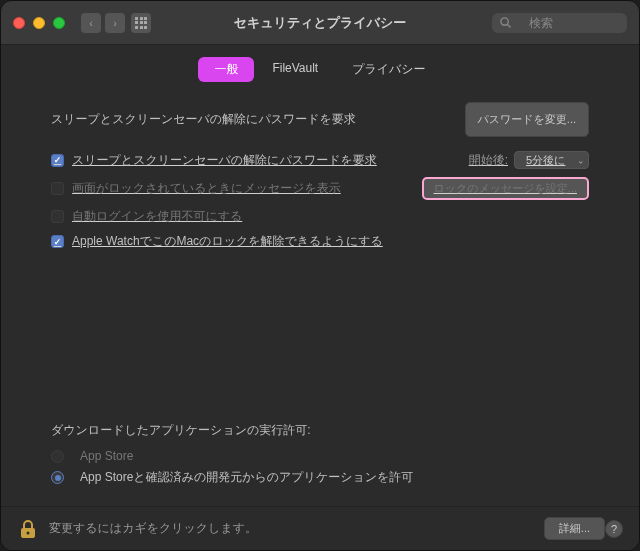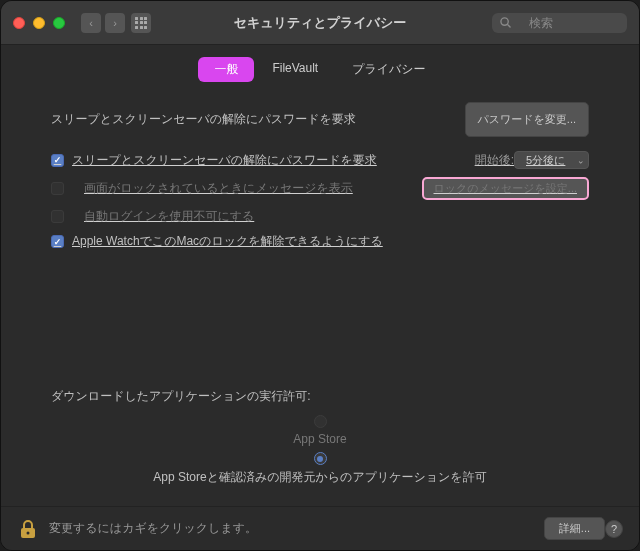--- a/index.html
+++ b/index.html
@@ -212,26 +212,26 @@
     .checkbox.disabled {
       opacity: 0.4;
     }
 
     .option-label {
       color: #c0c0c0;
     }
 
     .option-label.disabled {
       color: #777;
-      margin-left: 12px;
     }
 
     .inline-controls {
       display: flex;
       align-items: center;
+      gap: 6px;
       margin-left: auto;
     }
 
     .after-label {
       font-size: 12px;
       color: #999;
     }
 
     .select-control {
       background: #4a4a4a;
@@ -286,24 +286,23 @@
 
     .download-title {
       font-size: 12px;
       color: #c0c0c0;
       margin-bottom: 10px;
     }
 
     .radio-row {
       display: flex;
       align-items: center;
-      gap: 4px;
+      gap: 16px;
       font-size: 12px;
       margin-bottom: 6px;
-      flex-direction: column;
     }
 
     .radio {
       width: 13px;
       height: 13px;
       border-radius: 50%;
       border: 1px solid #555;
       background: #3a3a3a;
       display: flex;
       align-items: center;

